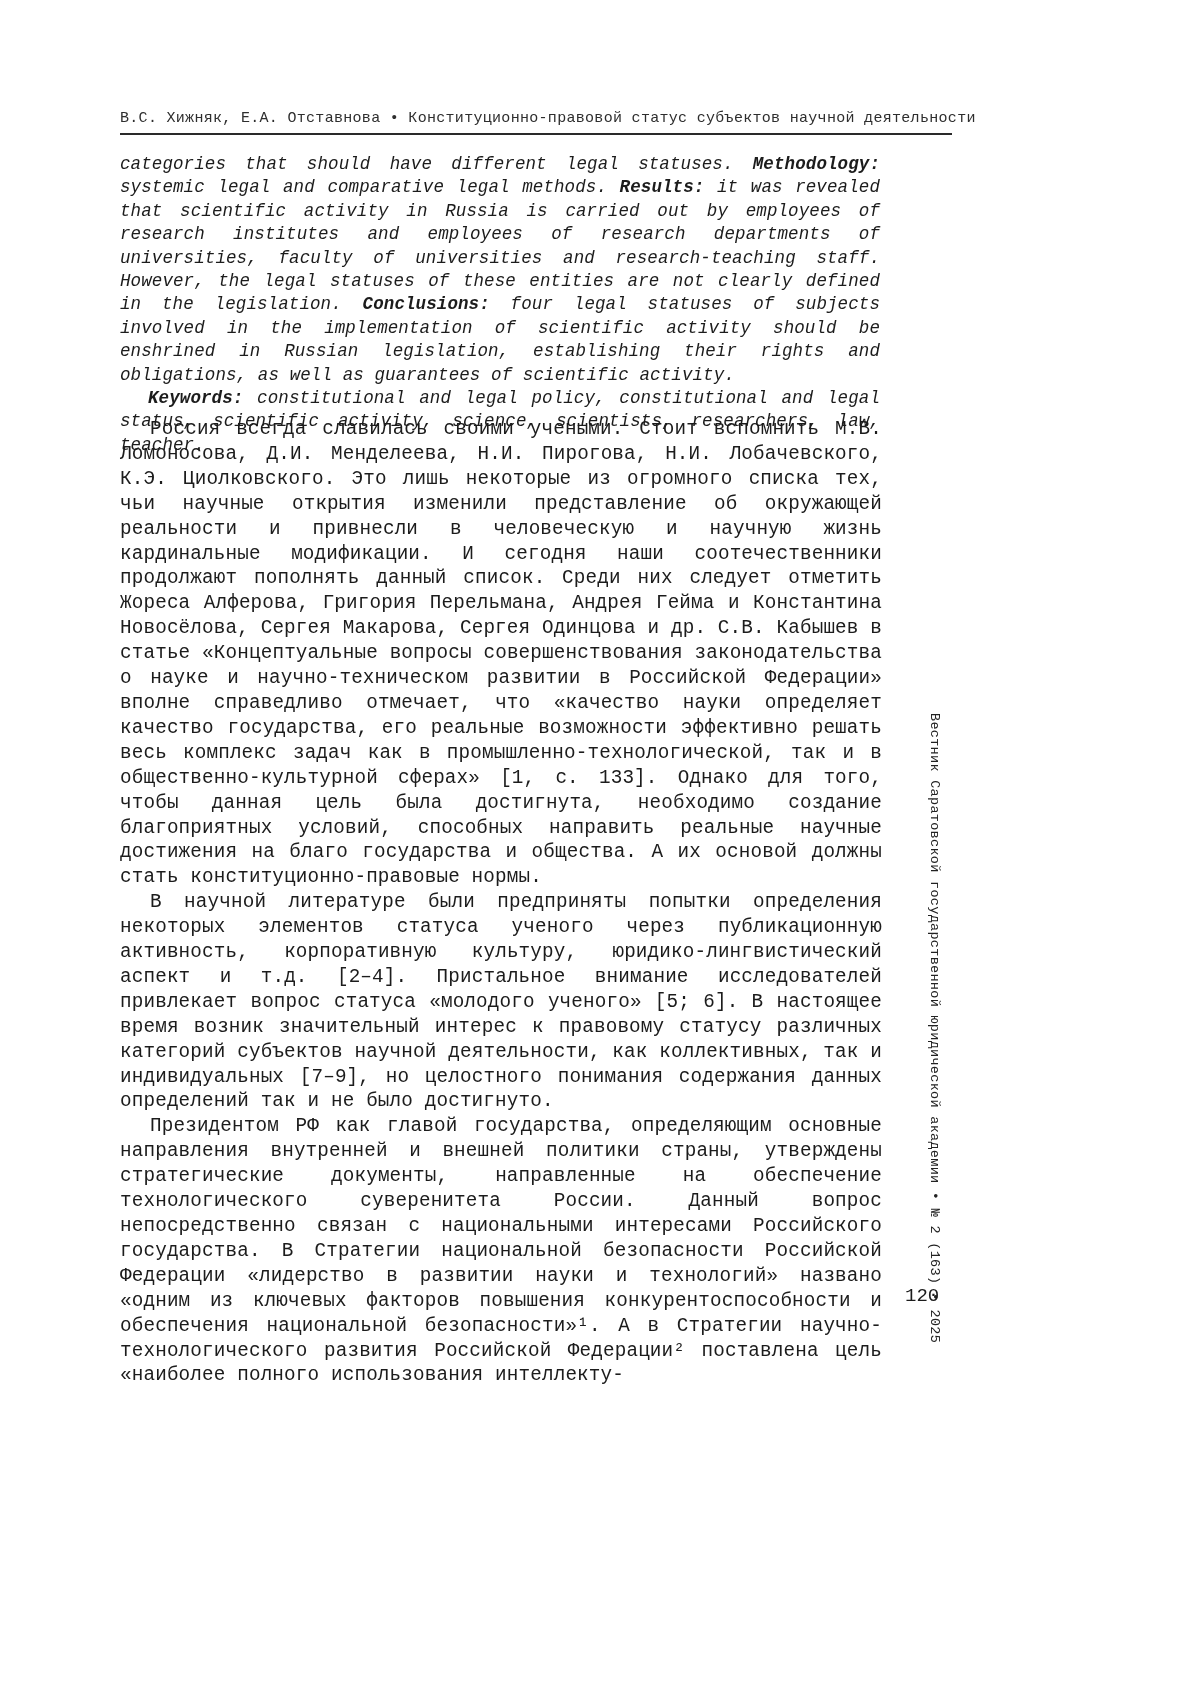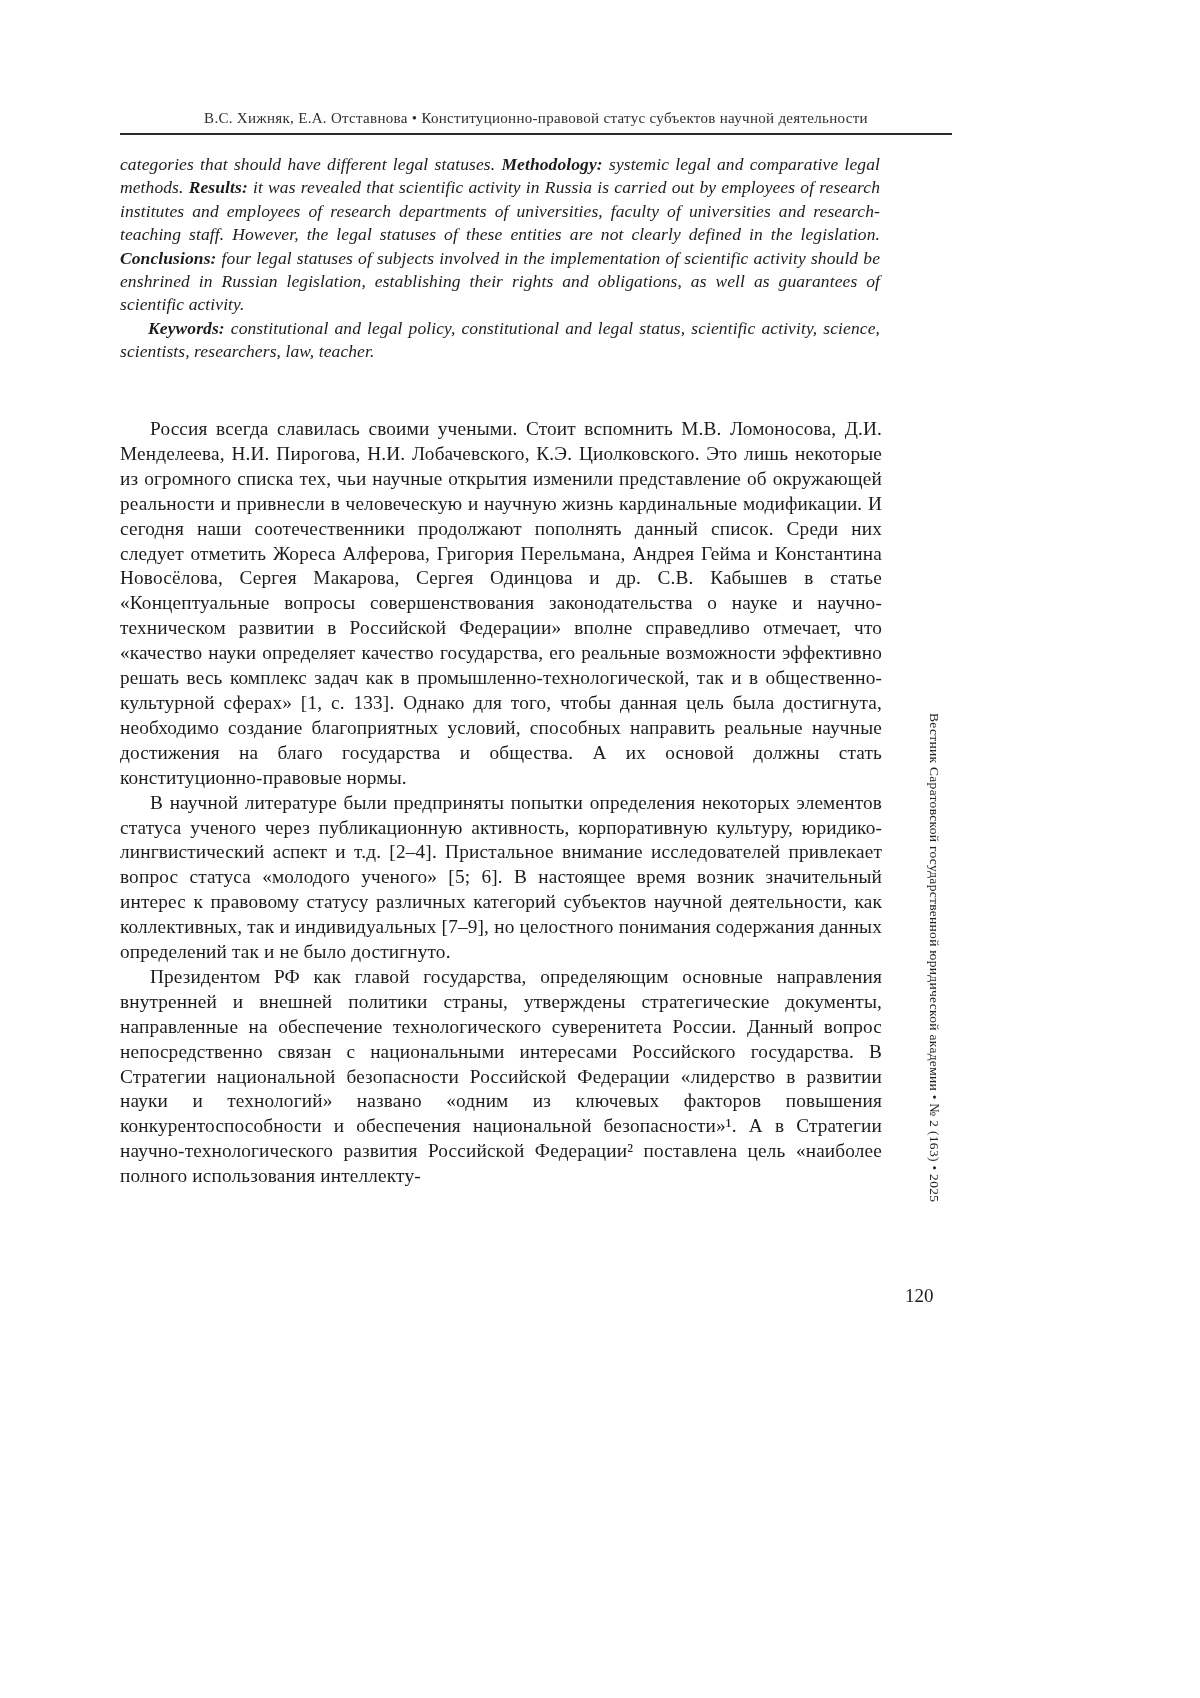--- a/index.html
+++ b/index.html
@@ -4,21 +4,21 @@
 <style>
   * { margin: 0; padding: 0; box-sizing: border-box; }
   html, body { background: #ffffff; }
   .page {
     position: relative;
     width: 1200px;
     height: 1698px;
     background: #ffffff;
     margin: 0 auto;
     overflow: hidden;
-    font-family: Liberation Serif, serif;
+    font-family: Liberation Mono, monospace;
     color: #1c1c1c;
   }
   .running-head {
     position: absolute;
     top: 110px;
     left: 120px;
     width: 832px;
     text-align: center;
     font-size: 15px;
     letter-spacing: 0.3px;

